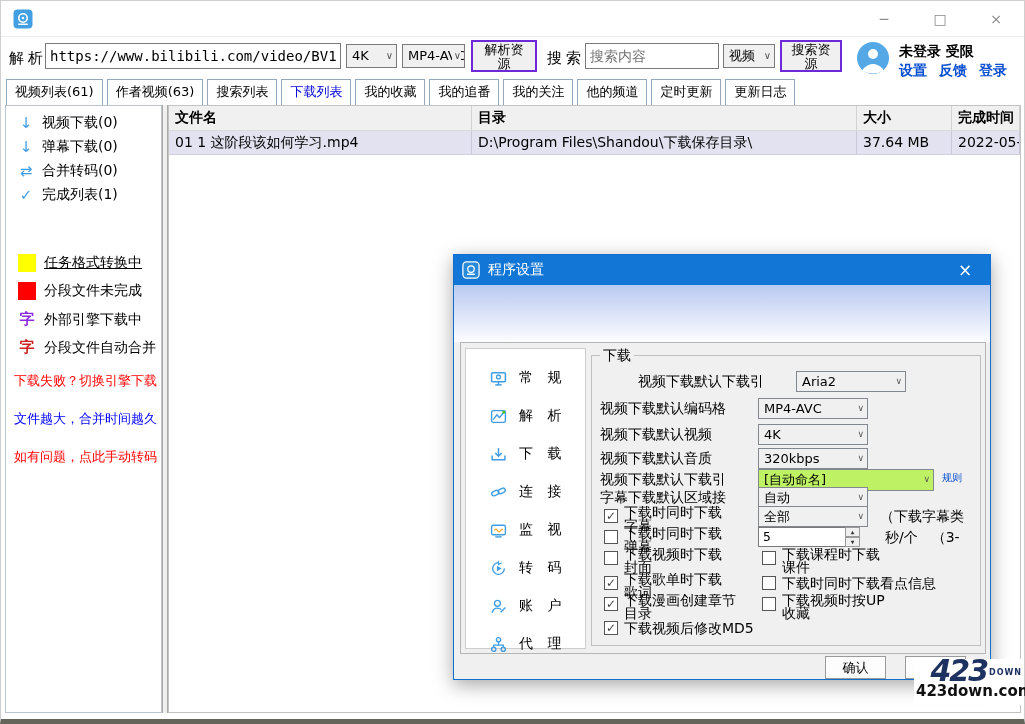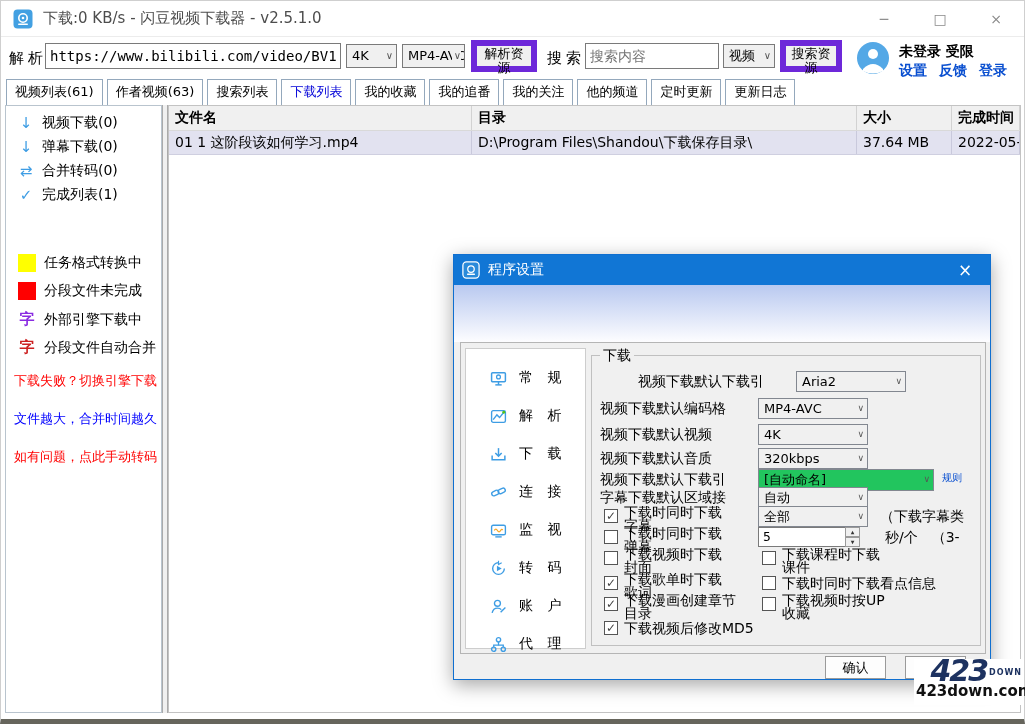--- a/index.html
+++ b/index.html
@@ -14,21 +14,21 @@
   .title-text { font-size:15px; color:#4d4d4d; }
   .win-controls { position:absolute; right:0; top:0; height:36px; display:flex; }
   .win-btn { width:56px; height:36px; display:flex; align-items:center; justify-content:center; color:#8a8a8a; font-size:14px; cursor:default; }
 
   
   .toolbar { position:absolute; top:37px; left:0; right:0; height:40px; }
   .tb-label { position:absolute; top:11px; font-size:15px; letter-spacing:4px; }
   .input { border:1px solid #7a7a7a; background:#fff; height:26px; font-size:14px; padding:0 4px; font-family:"DejaVu Sans Mono","Liberation Mono",monospace; }
   .combo { position:absolute; height:24px; background:#f0f0f0; border:1px solid #7a7a7a; font-size:13px; line-height:22px; padding-left:5px; overflow:hidden; white-space:nowrap; cursor:default; }
   .combo .chev { position:absolute; right:3px; top:0; color:#555; font-size:10px; line-height:22px; background:#f0f0f0; padding-left:2px;}
-  .tb-btn { position:absolute; background:#f0f0f0; border:6px solid #6d28d9; font-size:13px; line-height:14px; text-align:center; white-space:pre-line; padding-top:1px; cursor:default; }
+  .tb-btn { position:absolute; background:#f0f0f0; border:2px solid #6d28d9; font-size:13px; line-height:14px; text-align:center; white-space:pre-line; padding-top:1px; cursor:default; }
   .avatar { position:absolute; left:855px; top:40px; width:34px; height:34px; }
   .login-status { position:absolute; left:898px; top:42px; font-weight:bold; font-size:14px; }
   .tb-links { position:absolute; left:898px; top:61px; display:flex; gap:12px; font-weight:bold; font-size:14px; }
   .tb-links span { cursor:pointer; }
 
   
   .tabbar { position:absolute; top:78px; left:5px; display:flex; gap:4px; }
   .tab { border:1px solid #94a8bc; background:#fff; font-size:13px; padding:3px 8px 4px; white-space:nowrap; cursor:default; }
   .tab.active { font-weight:normal; }
 
@@ -61,21 +61,21 @@
   .dlg-body { position:absolute; top:87px; left:6px; width:526px; height:312px; background:#f0f0f0; border:1px solid #b5b5b5; }
   .dlg-menu { position:absolute; left:4px; top:5px; width:121px; bottom:4px; background:#fff; border:1px solid #cdcdcd; }
   .menu-item { position:absolute; left:0; width:100%; height:38px; display:flex; align-items:center; padding-left:24px; gap:12px; font-size:14px; letter-spacing:5px; cursor:pointer; }
   .menu-item svg { flex:0 0 auto; }
   .gbox { position:absolute; left:130px; top:12px; width:390px; height:291px; border:1px solid #c0c0c0; }
   .gbox-legend { position:absolute; top:-9px; left:8px; background:#f0f0f0; padding:0 3px; font-size:14px; }
   .f-row { position:absolute; left:8px; right:4px; height:22px; }
   .f-label { position:absolute; left:0; top:2px; width:156px; white-space:nowrap; overflow:hidden; font-size:14px; }
   .f-combo { position:absolute; left:158px; top:0; width:110px; height:21px; background:#f0f0f0; border:1px solid #828790; font-size:13px; line-height:19px; padding-left:5px; overflow:hidden; white-space:nowrap; cursor:default; }
   .f-combo .chev { position:absolute; right:3px; top:0; font-size:9px; line-height:19px; color:#555; }
-  .f-combo.white { background:#22c55e; width:176px; height:22px; }
+  .f-combo.white { background:#bef264; width:176px; height:22px; }
   .rule-link { position:absolute; left:342px; top:2px; font-size:10px; width:46px; overflow:hidden; white-space:nowrap; cursor:pointer; }
   .cb { position:absolute; width:14px; height:14px; background:#fff; border:1px solid #555; font-size:12px; line-height:12px; text-align:center; color:#444; cursor:pointer; }
   .cb-label { position:absolute; font-size:14px; line-height:13px; white-space:pre-line; overflow:hidden; }
   .f-note { position:absolute; font-size:14px; white-space:nowrap; }
   .spin { position:absolute; left:158px; top:0; width:88px; height:20px; border:1px solid #7a7a7a; background:#fff; font-size:13px; padding-left:4px; line-height:18px; font-family:"DejaVu Sans Mono","Liberation Mono",monospace; }
   .spin-btns { position:absolute; right:-15px; top:-1px; width:15px; height:20px; display:flex; flex-direction:column; }
   .spin-btn { flex:1; background:#f0f0f0; border:1px solid #9a9a9a; font-size:6px; line-height:8px; text-align:center; color:#333; cursor:pointer; }
   .dlg-btn { position:absolute; width:61px; height:23px; background:#fdfdfd; border:1px solid #9a9a9a; font-size:13px; text-align:center; line-height:21px; cursor:pointer; }
 
   
@@ -90,21 +90,20 @@
 
 <div class="window">
 
   <div class="titlebar">
     <svg class="app-icon" viewBox="0 0 20 20">
       <rect x="0.5" y="0.5" width="19" height="19" rx="4" fill="#42a0e2"></rect>
       <circle cx="10" cy="9" r="4.2" fill="none" stroke="#fff" stroke-width="1.6"></circle>
       <circle cx="10" cy="9" r="1.3" fill="#fff"></circle>
       <rect x="5" y="14.5" width="10" height="1.6" rx="0.8" fill="#fff"></rect>
     </svg>
-    <span class="title-text">下载:0 KB/s - 闪豆视频下载器 - v2.5.1.0</span>
     <div class="win-controls">
       <span class="win-btn">─</span>
       <span class="win-btn">□</span>
       <span class="win-btn">×</span>
     </div>
   </div>
 
   <div class="toolbar">
     <span class="tb-label" style="left:8px;">解析</span>
     <input class="input" style="position: absolute; left: 44px; top: 5px; width: 296px;" value="https://www.bilibili.com/video/BV1PE4">
@@ -155,21 +154,21 @@
     </div>
     <div class="side-item" style="top:56px;">
       <span class="side-ico">⇄</span>
       <span>合并转码(0)</span>
     </div>
     <div class="side-item" style="top:80px;">
       <span class="side-ico">✓</span>
       <span>完成列表(1)</span>
     </div>
 
-    <div class="legend-row" style="top:148px;">
+    <div class="legend-row" style="top:148px;text-decoration:underline;">
       <span class="swatch" style="background: rgb(255, 255, 0);"></span>
       <span class="legend-label">任务格式转换中</span>
     </div>
     <div class="legend-row" style="top:176px;">
       <span class="swatch" style="background: rgb(255, 0, 0);"></span>
       <span class="legend-label">分段文件未完成</span>
     </div>
     <div class="legend-row" style="top:204px;">
       <span class="legend-char" style="color: rgb(138, 43, 226);">字</span>
       <span class="legend-label">外部引擎下载中</span>

